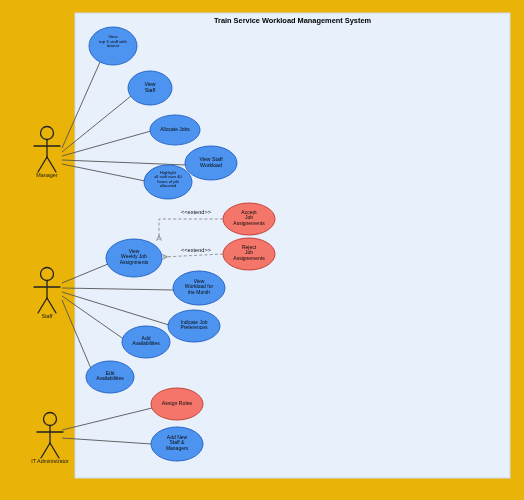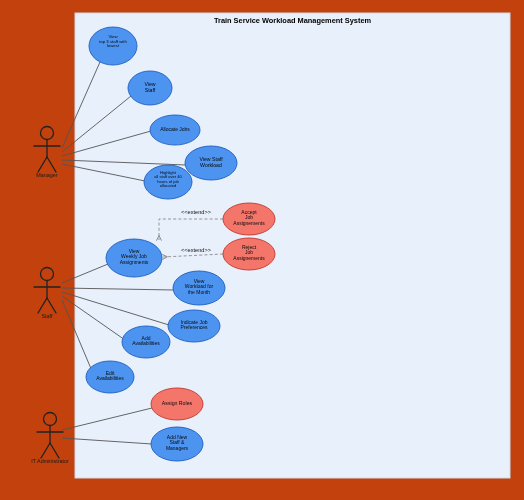--- a/index.html
+++ b/index.html
@@ -10,21 +10,21 @@
     width: 524px;
     height: 500px;
     background: #ffffff;
     font-family: "Liberation Sans", sans-serif;
     overflow: hidden;
   }
   #canvas {
     position: relative;
     width: 524px;
     height: 500px;
-    background: #c2410c;
+    background: #eab308;
   }
   #svg-layer {
     position: absolute;
     left: 0;
     top: 0;
     width: 524px;
     height: 500px;
   }
   .uc-label {
     position: absolute;

